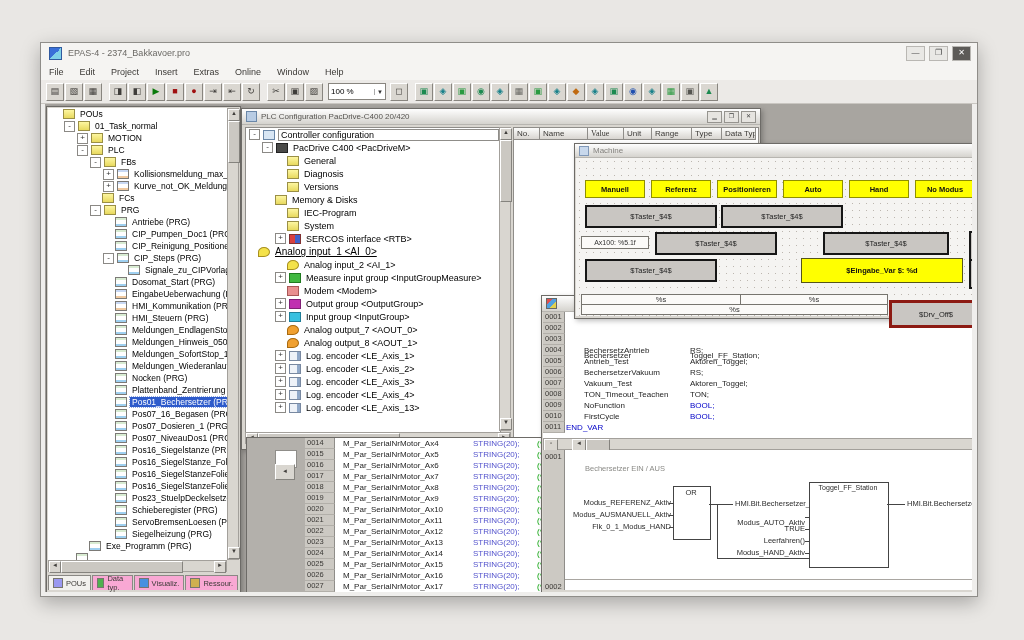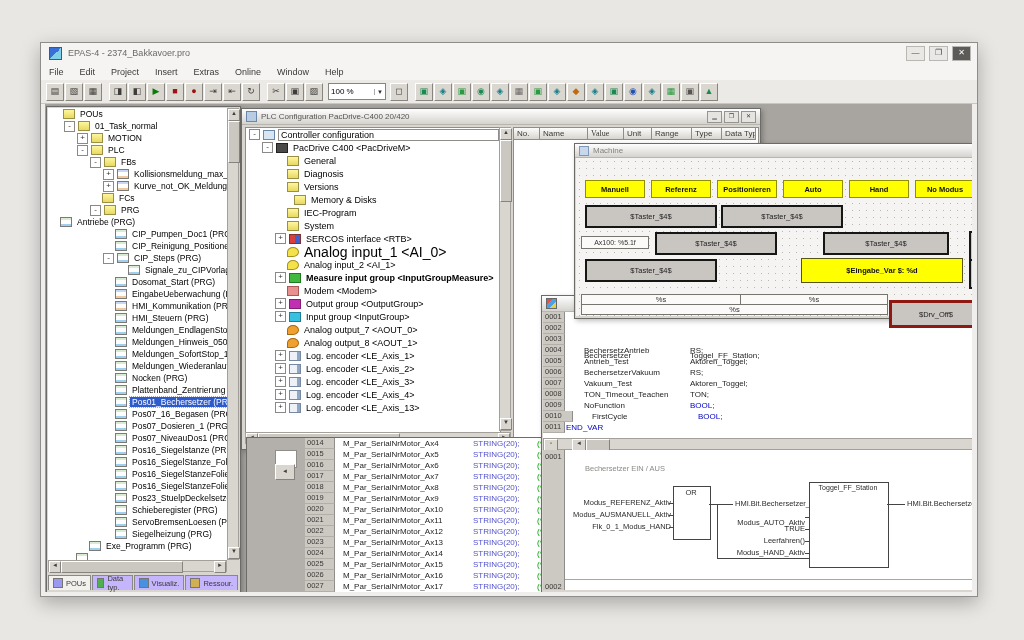--- a/index.html
+++ b/index.html
@@ -43,21 +43,21 @@
   .ico.outg{background:#c030b0;border-color:#801f75;}
   .ico.ing{background:#38c0e0;border-color:#1f7e98;}
   .ico.aout{background:#f0a030;border-color:#a86a10;border-radius:50% 50% 50% 0;}
   .ico.lenc{background:#eef2f8;border-color:#7888a0;box-shadow:inset -3px 0 0 #90a8c8;}
   .sel{background:#2e5bcb;color:#fff;outline:1px dotted #90a8e0;}
   
   .sb{background:#d9d6d0;border:1px solid #a3a09b;box-sizing:border-box;}
   .sbBtn{background:#d9d6d0;border:1px solid;border-color:#fff #85837e #85837e #fff;font-size:6px;color:#3f3d3a;text-align:center;position:absolute;}
   .sbThumb{background:#cbc8c2;border:1px solid;border-color:#fff #85837e #85837e #fff;position:absolute;}
   
-  .tab{height:14px;border:1px solid #8a8884;border-bottom:none;background:#c4b5fd;font-size:7.5px;color:#3b3936;display:flex;align-items:center;padding:0 4px;margin-right:1px;}
+  .tab{height:14px;border:1px solid #8a8884;border-bottom:none;background:#f9a8d4;font-size:7.5px;color:#3b3936;display:flex;align-items:center;padding:0 4px;margin-right:1px;}
   .tab.active{background:#f2f1ee;}
   .tabico{width:8px;height:8px;margin-right:3px;border:1px solid #77756f;}
   
   .hdrcell{border-right:1px solid #8f8d89;border-bottom:1px solid #8f8d89;background:linear-gradient(#fcfcfb,#d8d5d0);font-size:8px;color:#3c3a37;padding:1px 3px;box-sizing:border-box;white-space:nowrap;overflow:hidden;}
   .lnum{background:#ccc9c3;border-right:1px solid #8f8d89;border-bottom:1px solid #b2afa9;color:#3a3835;font-size:7.5px;padding-left:2px;box-sizing:border-box;}
   .code{font-size:8px;color:#1e1e1e;white-space:nowrap;}
   .kw{color:#0000c8;}
   .typ{color:#5252cc;}
   .cmt{color:#00a000;}
   .tru{color:#c850c8;}
@@ -182,21 +182,21 @@
             <div class="trow" style="height: 12px; font-size: 8.5px; padding-left: 42px;">
               <div style="width: 12px; flex: 0 0 auto;"></div>
               <div class="ico folder"></div>
               <div style="padding: 0px 2px;">FCs</div>
             </div>
             <div class="trow" style="height: 12px; font-size: 8.5px; padding-left: 42px;">
               <div class="exp">-</div>
               <div class="ico folder"></div>
               <div style="padding: 0px 2px;">PRG</div>
             </div>
-            <div class="trow" style="height: 12px; font-size: 8.5px; ">
+            <div class="trow" style="height: 12px; font-size: 8.5px; padding-left: 55px;">
               <div style="width: 12px; flex: 0 0 auto;"></div>
               <div class="ico pou"></div>
               <div style="padding: 0px 2px;">Antriebe (PRG)</div>
             </div>
             <div class="trow" style="height: 12px; font-size: 8.5px; padding-left: 55px;">
               <div style="width: 12px; flex: 0 0 auto;"></div>
               <div class="ico pou"></div>
               <div style="padding: 0px 2px;">CIP_Pumpen_Doc1 (PRG)</div>
             </div>
             <div class="trow" style="height: 12px; font-size: 8.5px; padding-left: 55px;">
@@ -398,54 +398,54 @@
             <div class="trow" style="height: 13px; font-size: 9px; padding-left: 29px;">
               <div style="width: 12px; flex: 0 0 auto;"></div>
               <div class="ico folder"></div>
               <div style="padding: 0px 2px;">Diagnosis</div>
             </div>
             <div class="trow" style="height: 13px; font-size: 9px; padding-left: 29px;">
               <div style="width: 12px; flex: 0 0 auto;"></div>
               <div class="ico folder"></div>
               <div style="padding: 0px 2px;">Versions</div>
             </div>
-            <div class="trow" style="height: 13px; font-size: 9px; padding-left: 36px;">
+            <div class="trow" style="height: 13px; font-size: 9px; padding-left: 17px;">
               <div style="width: 12px; flex: 0 0 auto;"></div>
               <div class="ico folder"></div>
               <div style="padding: 0px 2px;">Memory &amp; Disks</div>
             </div>
             <div class="trow" style="height: 13px; font-size: 9px; padding-left: 29px;">
               <div style="width: 12px; flex: 0 0 auto;"></div>
               <div class="ico folder"></div>
               <div style="padding: 0px 2px;">IEC-Program</div>
             </div>
             <div class="trow" style="height: 13px; font-size: 9px; padding-left: 29px;">
               <div style="width: 12px; flex: 0 0 auto;"></div>
               <div class="ico folder"></div>
               <div style="padding: 0px 2px;">System</div>
             </div>
             <div class="trow" style="height: 13px; font-size: 9px; padding-left: 29px;">
               <div class="exp">+</div>
               <div class="ico sercos"></div>
               <div style="padding: 0px 2px;">SERCOS interface &lt;RTB&gt;</div>
             </div>
-            <div class="trow" style="height: 13px; font-size: 14px; padding-left: 29px;">
+            <div class="trow" style="height: 13px; font-size: 10px;  text-decoration: underline;">
               <div style="width: 12px; flex: 0 0 auto;"></div>
               <div class="ico ain"></div>
               <div style="padding: 0px 2px;">Analog input_1 &lt;AI_0&gt;</div>
             </div>
             <div class="trow" style="height: 13px; font-size: 9px; padding-left: 29px;">
               <div style="width: 12px; flex: 0 0 auto;"></div>
               <div class="ico ain"></div>
               <div style="padding: 0px 2px;">Analog input_2 &lt;AI_1&gt;</div>
             </div>
             <div class="trow" style="height: 13px; font-size: 9px; padding-left: 29px;">
               <div class="exp">+</div>
               <div class="ico measure"></div>
-              <div style="padding: 0px 2px; font-weight: bold;">Measure input group &lt;InputGroupMeasure&gt;</div>
+              <div style="padding: 0px 2px;">Measure input group &lt;InputGroupMeasure&gt;</div>
             </div>
             <div class="trow" style="height: 13px; font-size: 9px; padding-left: 29px;">
               <div style="width: 12px; flex: 0 0 auto;"></div>
               <div class="ico modem"></div>
               <div style="padding: 0px 2px;">Modem &lt;Modem&gt;</div>
             </div>
             <div class="trow" style="height: 13px; font-size: 9px; padding-left: 29px;">
               <div class="exp">+</div>
               <div class="ico outg"></div>
               <div style="padding: 0px 2px;">Output group &lt;OutputGroup&gt;</div>
@@ -693,21 +693,21 @@
               </div>
             </div>
             <div style="display: flex; height: 11px; align-items: center;">
               <div class="lnum" style="width: 22px; height: 11px; flex: 0 0 auto;">0009</div>
               <div class="code" style="position: relative; flex: 1 1 0%; height: 11px;">
                 <div class="code" style="position: absolute; left: 19px; top: 1px;">NoFunction</div>
                 <div class="code kw" style="position: absolute; left: 125px; top: 1px;">BOOL;</div>
               </div>
             </div>
             <div style="display: flex; height: 11px; align-items: center;">
-              <div class="lnum" style="width: 30px; height: 11px; flex: 0 0 auto;">0010</div>
+              <div class="lnum" style="width: 22px; height: 11px; flex: 0 0 auto;">0010</div>
               <div class="code" style="position: relative; flex: 1 1 0%; height: 11px;">
                 <div class="code" style="position: absolute; left: 19px; top: 1px;">FirstCycle</div>
                 <div class="code kw" style="position: absolute; left: 125px; top: 1px;">BOOL;</div>
               </div>
             </div>
             <div style="display: flex; height: 11px; align-items: center;">
               <div class="lnum" style="width: 22px; height: 11px; flex: 0 0 auto;">0011</div>
               <div class="code" style="position: relative; flex: 1 1 0%; height: 11px;">
                 <div class="code kw" style="position: absolute; left: 1px; top: 1px;">END_VAR</div>
               </div>

